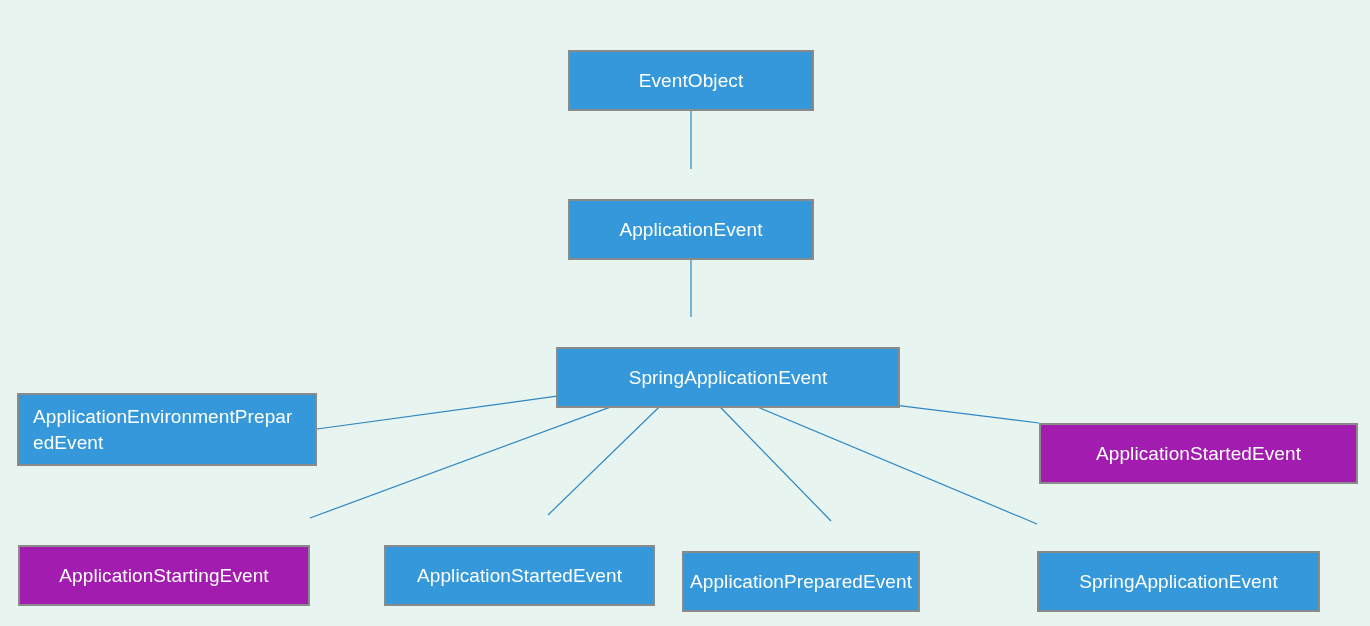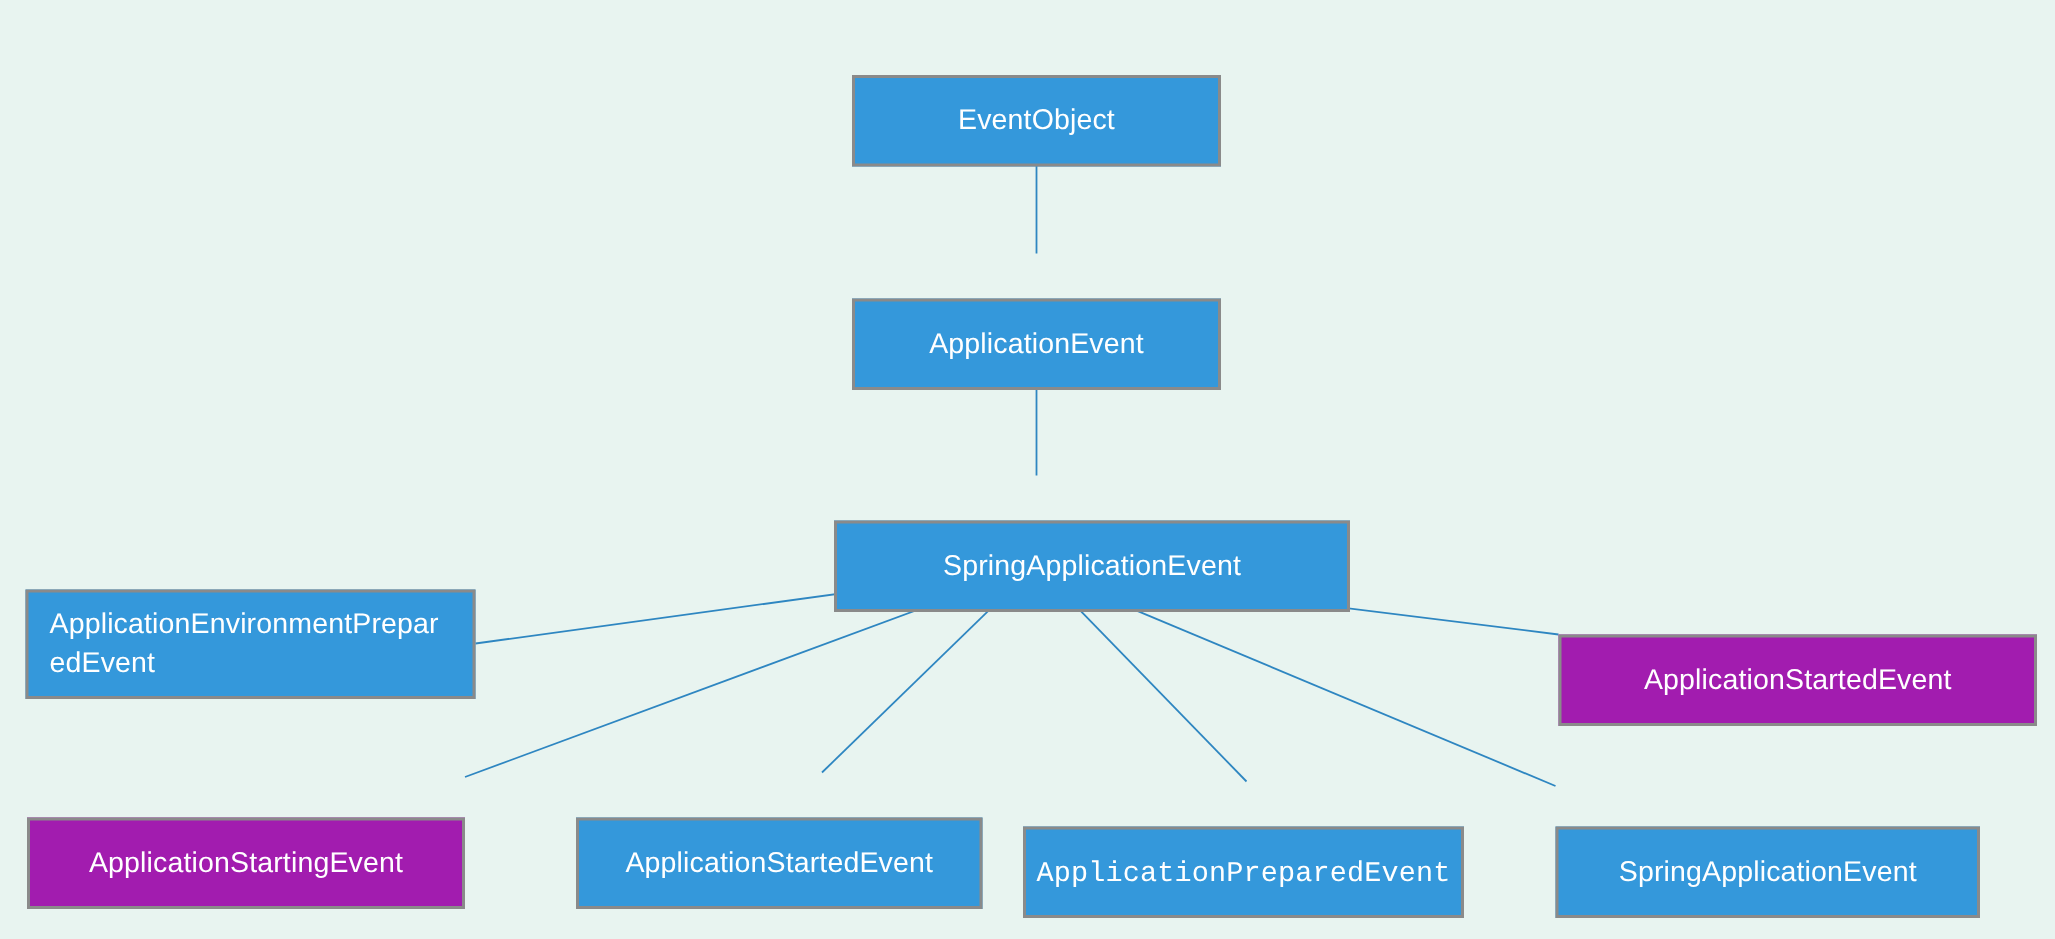--- a/index.html
+++ b/index.html
@@ -116,21 +116,21 @@
       </div>
       <div class="uml-class center-label" style="left: 1039px; top: 393px; width: 319px; height: 61px; background: #a21caf; border-color: rgb(138, 138, 138); color: rgb(255, 255, 255);">
         <span class="cls-name">ApplicationStartedEvent</span>
       </div>
       <div class="uml-class center-label" style="left: 18px; top: 515px; width: 292px; height: 61px; background: #a21caf; border-color: rgb(138, 138, 138); color: rgb(255, 255, 255);">
         <span class="cls-name">ApplicationStartingEvent</span>
       </div>
       <div class="uml-class center-label" style="left: 384px; top: 515px; width: 271px; height: 61px; background: rgb(52, 152, 219); border-color: rgb(138, 138, 138); color: rgb(255, 255, 255);">
         <span class="cls-name">ApplicationStartedEvent</span>
       </div>
-      <div class="uml-class center-label" style="left: 682px; top: 521px; width: 294px; height: 61px; background: rgb(52, 152, 219); border-color: rgb(138, 138, 138); color: rgb(255, 255, 255); font-family: Liberation Mono, monospace;">
+      <div class="uml-class center-label" style="left: 682px; top: 521px; width: 238px; height: 61px; background: rgb(52, 152, 219); border-color: rgb(138, 138, 138); color: rgb(255, 255, 255);">
         <span class="cls-name">ApplicationPreparedEvent</span>
       </div>
       <div class="uml-class center-label" style="left: 1037px; top: 521px; width: 283px; height: 61px; background: rgb(52, 152, 219); border-color: rgb(138, 138, 138); color: rgb(255, 255, 255);">
         <span class="cls-name">SpringApplicationEvent</span>
       </div>
     </div>
 
 </div>
 
 </body></html>

